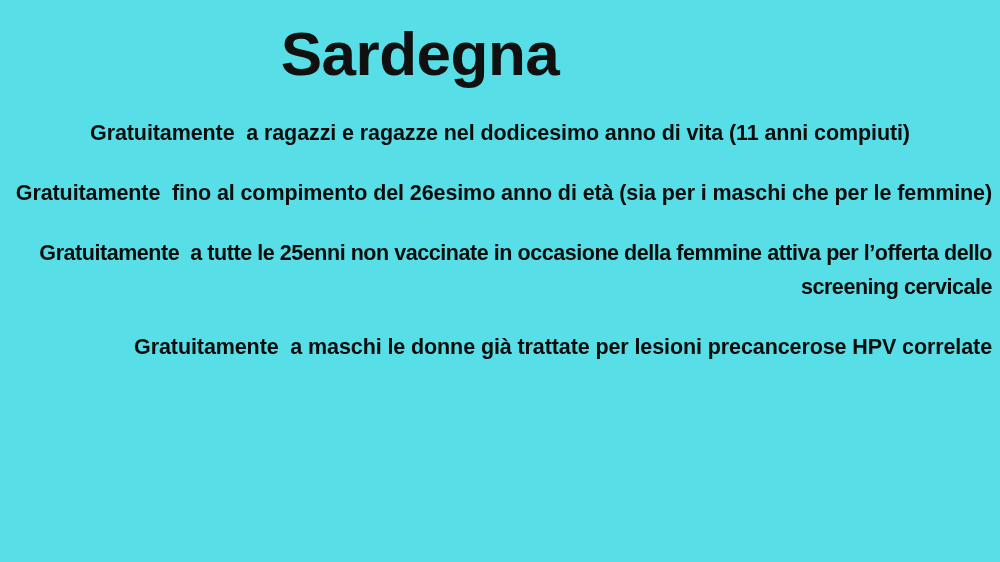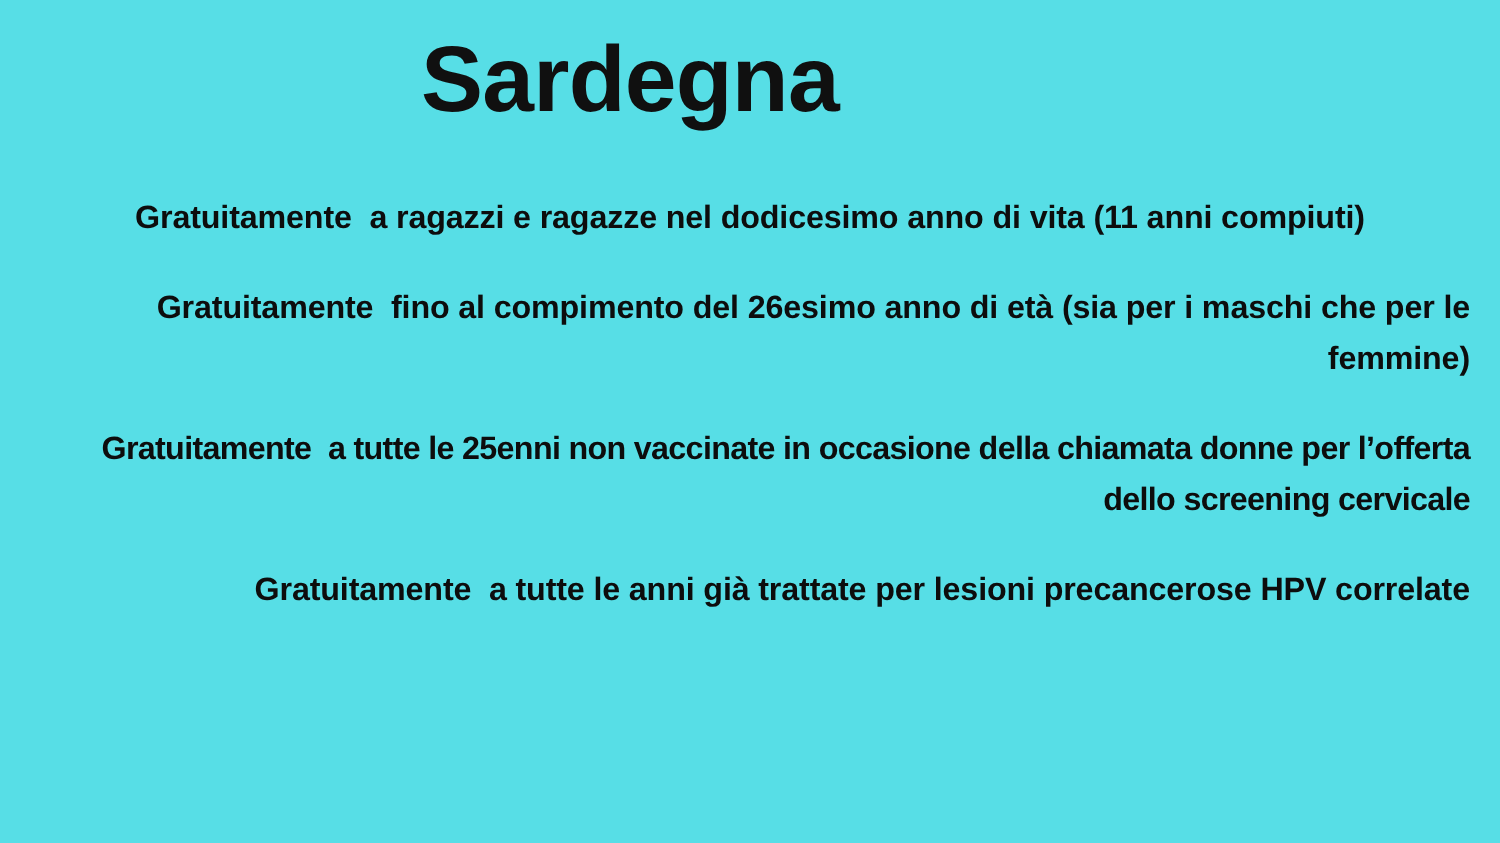--- a/index.html
+++ b/index.html
@@ -42,21 +42,21 @@
     box-sizing: border-box;
   }
   .para {
     text-align: center;
     font-size: 21.5px;
     font-weight: bold;
     color: #0d0d0d;
     line-height: 34px;
     letter-spacing: -0.1px;
     white-space: pre-wrap;
-    margin: 16px;
+    margin: 4px;
   }
   .para + .para {
     margin-top: 26px;
     text-align: right;
   }
   .p-wide {
     letter-spacing: -0.45px;
   }
 </style>
 </head>
@@ -65,18 +65,18 @@
 <div class="slide">
 
   <div class="slide-title">Sardegna</div>
 
   <div class="body-block">
 
     <p class="para">Gratuitamente  a ragazzi e ragazze nel dodicesimo anno di vita (11 anni compiuti)</p>
 
     <p class="para">Gratuitamente  fino al compimento del 26esimo anno di età (sia per i maschi che per le femmine)</p>
 
-    <p class="para p-wide">Gratuitamente  a tutte le 25enni non vaccinate in occasione della chiamata donne per l’offerta dello screening cervicale</p>
+    <p class="para p-wide">Gratuitamente  a tutte le 25enni non vaccinate in occasione della femmine attiva per l’offerta dello screening cervicale</p>
 
-    <p class="para">Gratuitamente  a tutte le anni già trattate per lesioni precancerose HPV correlate</p>
+    <p class="para">Gratuitamente  a maschi le donne già trattate per lesioni precancerose HPV correlate</p>
 
   </div>
 </div>
 
 </body></html>

